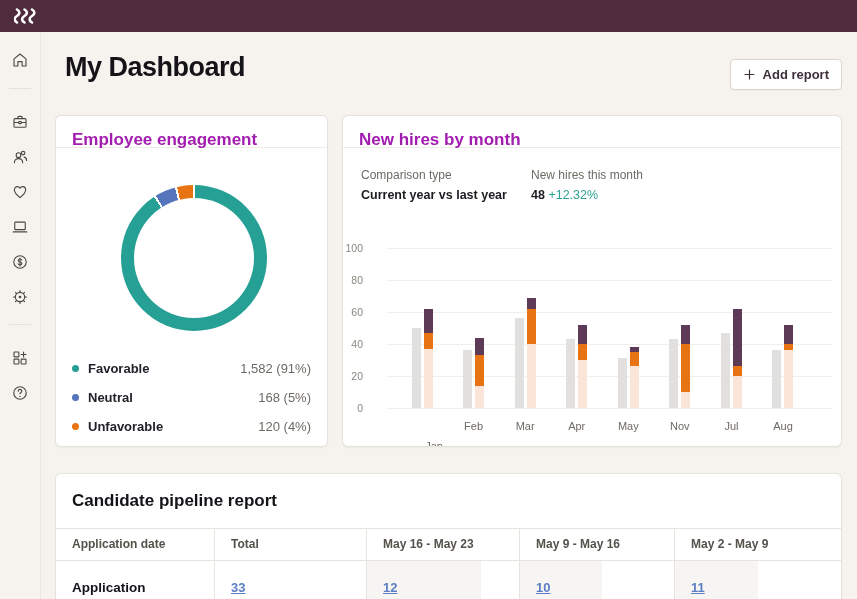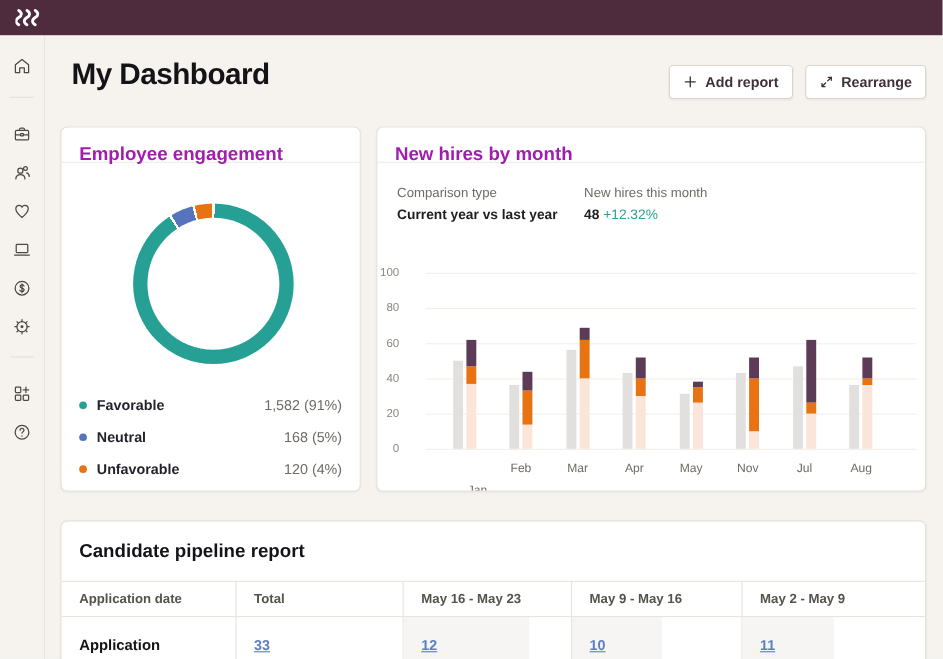--- a/index.html
+++ b/index.html
@@ -145,26 +145,20 @@
 <div class="main">
 
   <div class="page-title">My Dashboard</div>
 
   <div class="hdr-buttons">
     <div class="btn">
       <svg viewBox="0 0 16 16" fill="none" stroke="#40303b" stroke-width="1.5" stroke-linecap="round">
           <path d="M8 2.5 V13.5 M2.5 8 H13.5"></path>
         </svg>
       <span>Add report</span>
-    </div>
-    <div class="btn">
-      <svg viewBox="0 0 16 16" fill="none" stroke="#40303b" stroke-width="1.5" stroke-linecap="round" stroke-linejoin="round">
-          <path d="M9.8 2.8 H13.2 V6.2 M13.2 2.8 L9.2 6.8 M6.2 13.2 H2.8 V9.8 M2.8 13.2 L6.8 9.2"></path>
-        </svg>
-      <span>Rearrange</span>
     </div>
   </div>
 
   <div class="card" id="card-engagement">
     <div class="card-h">Employee engagement</div>
     <div class="donut" style="background: conic-gradient(rgb(255, 255, 255) 0deg, rgb(255, 255, 255) 0.9deg, rgb(38, 160, 148) 0.9deg, rgb(38, 160, 148) 326.7deg, rgb(255, 255, 255) 326.7deg, rgb(255, 255, 255) 327.6deg, rgb(255, 255, 255) 327.6deg, rgb(255, 255, 255) 328.5deg, rgb(85, 116, 187) 328.5deg, rgb(85, 116, 187) 344.7deg, rgb(255, 255, 255) 344.7deg, rgb(255, 255, 255) 345.6deg, rgb(255, 255, 255) 345.6deg, rgb(255, 255, 255) 346.5deg, rgb(232, 115, 18) 346.5deg, rgb(232, 115, 18) 359.1deg, rgb(255, 255, 255) 359.1deg, rgb(255, 255, 255) 360deg);">
       <div class="donut-hole"></div>
     </div>
     <div class="legend">
         <div class="lg-row">

